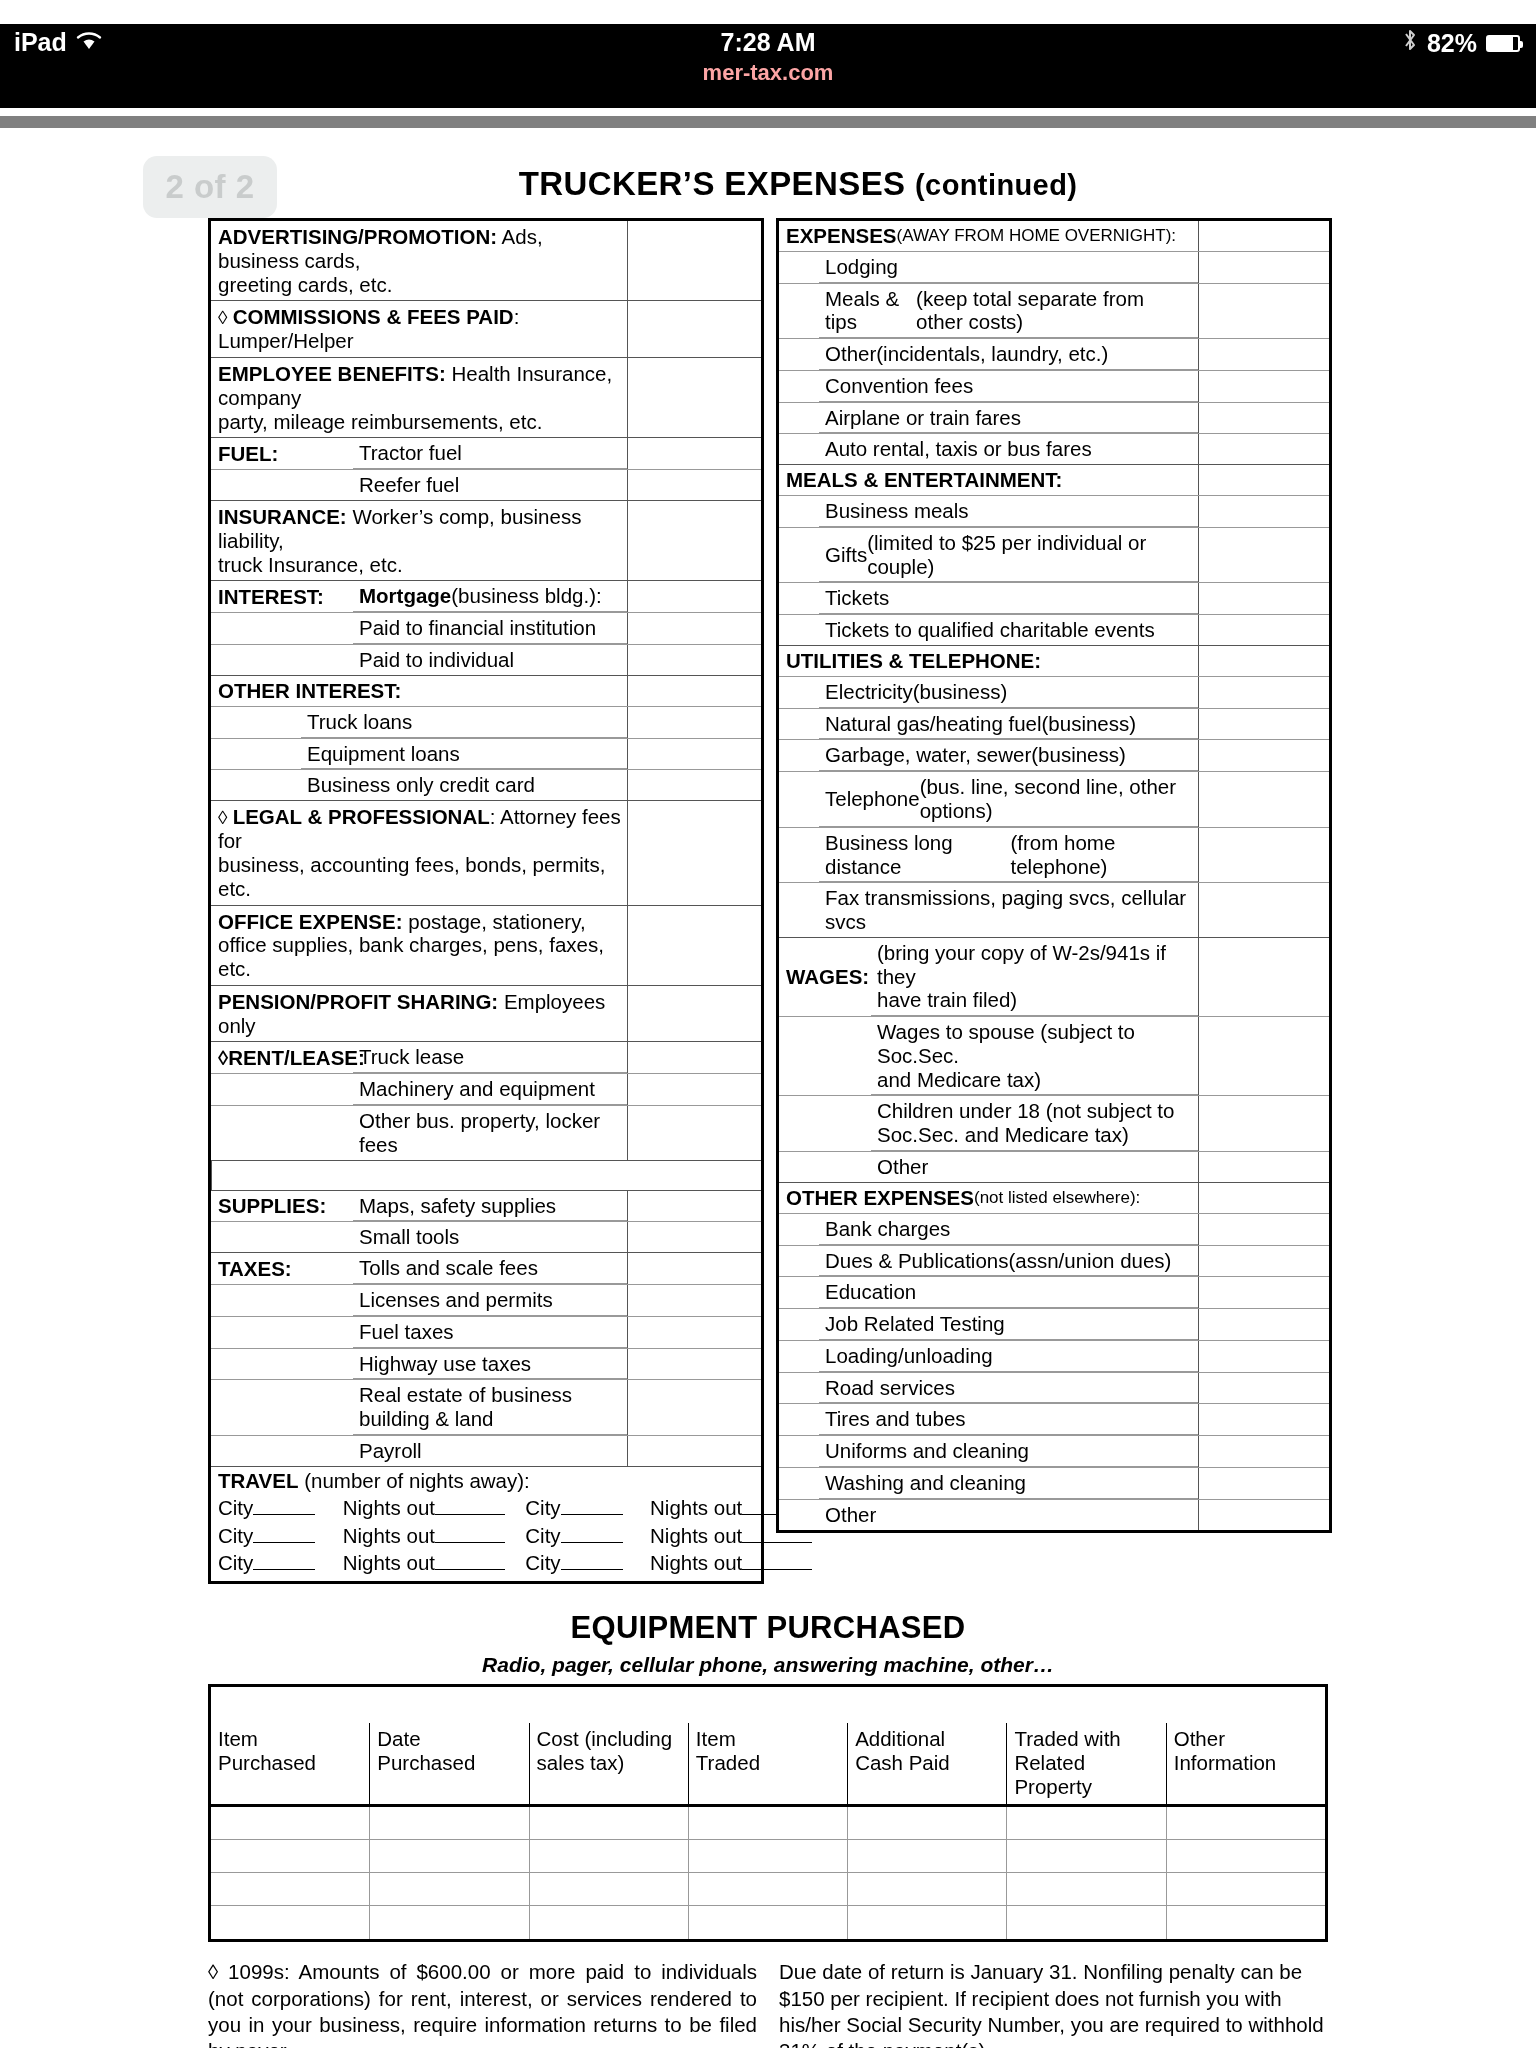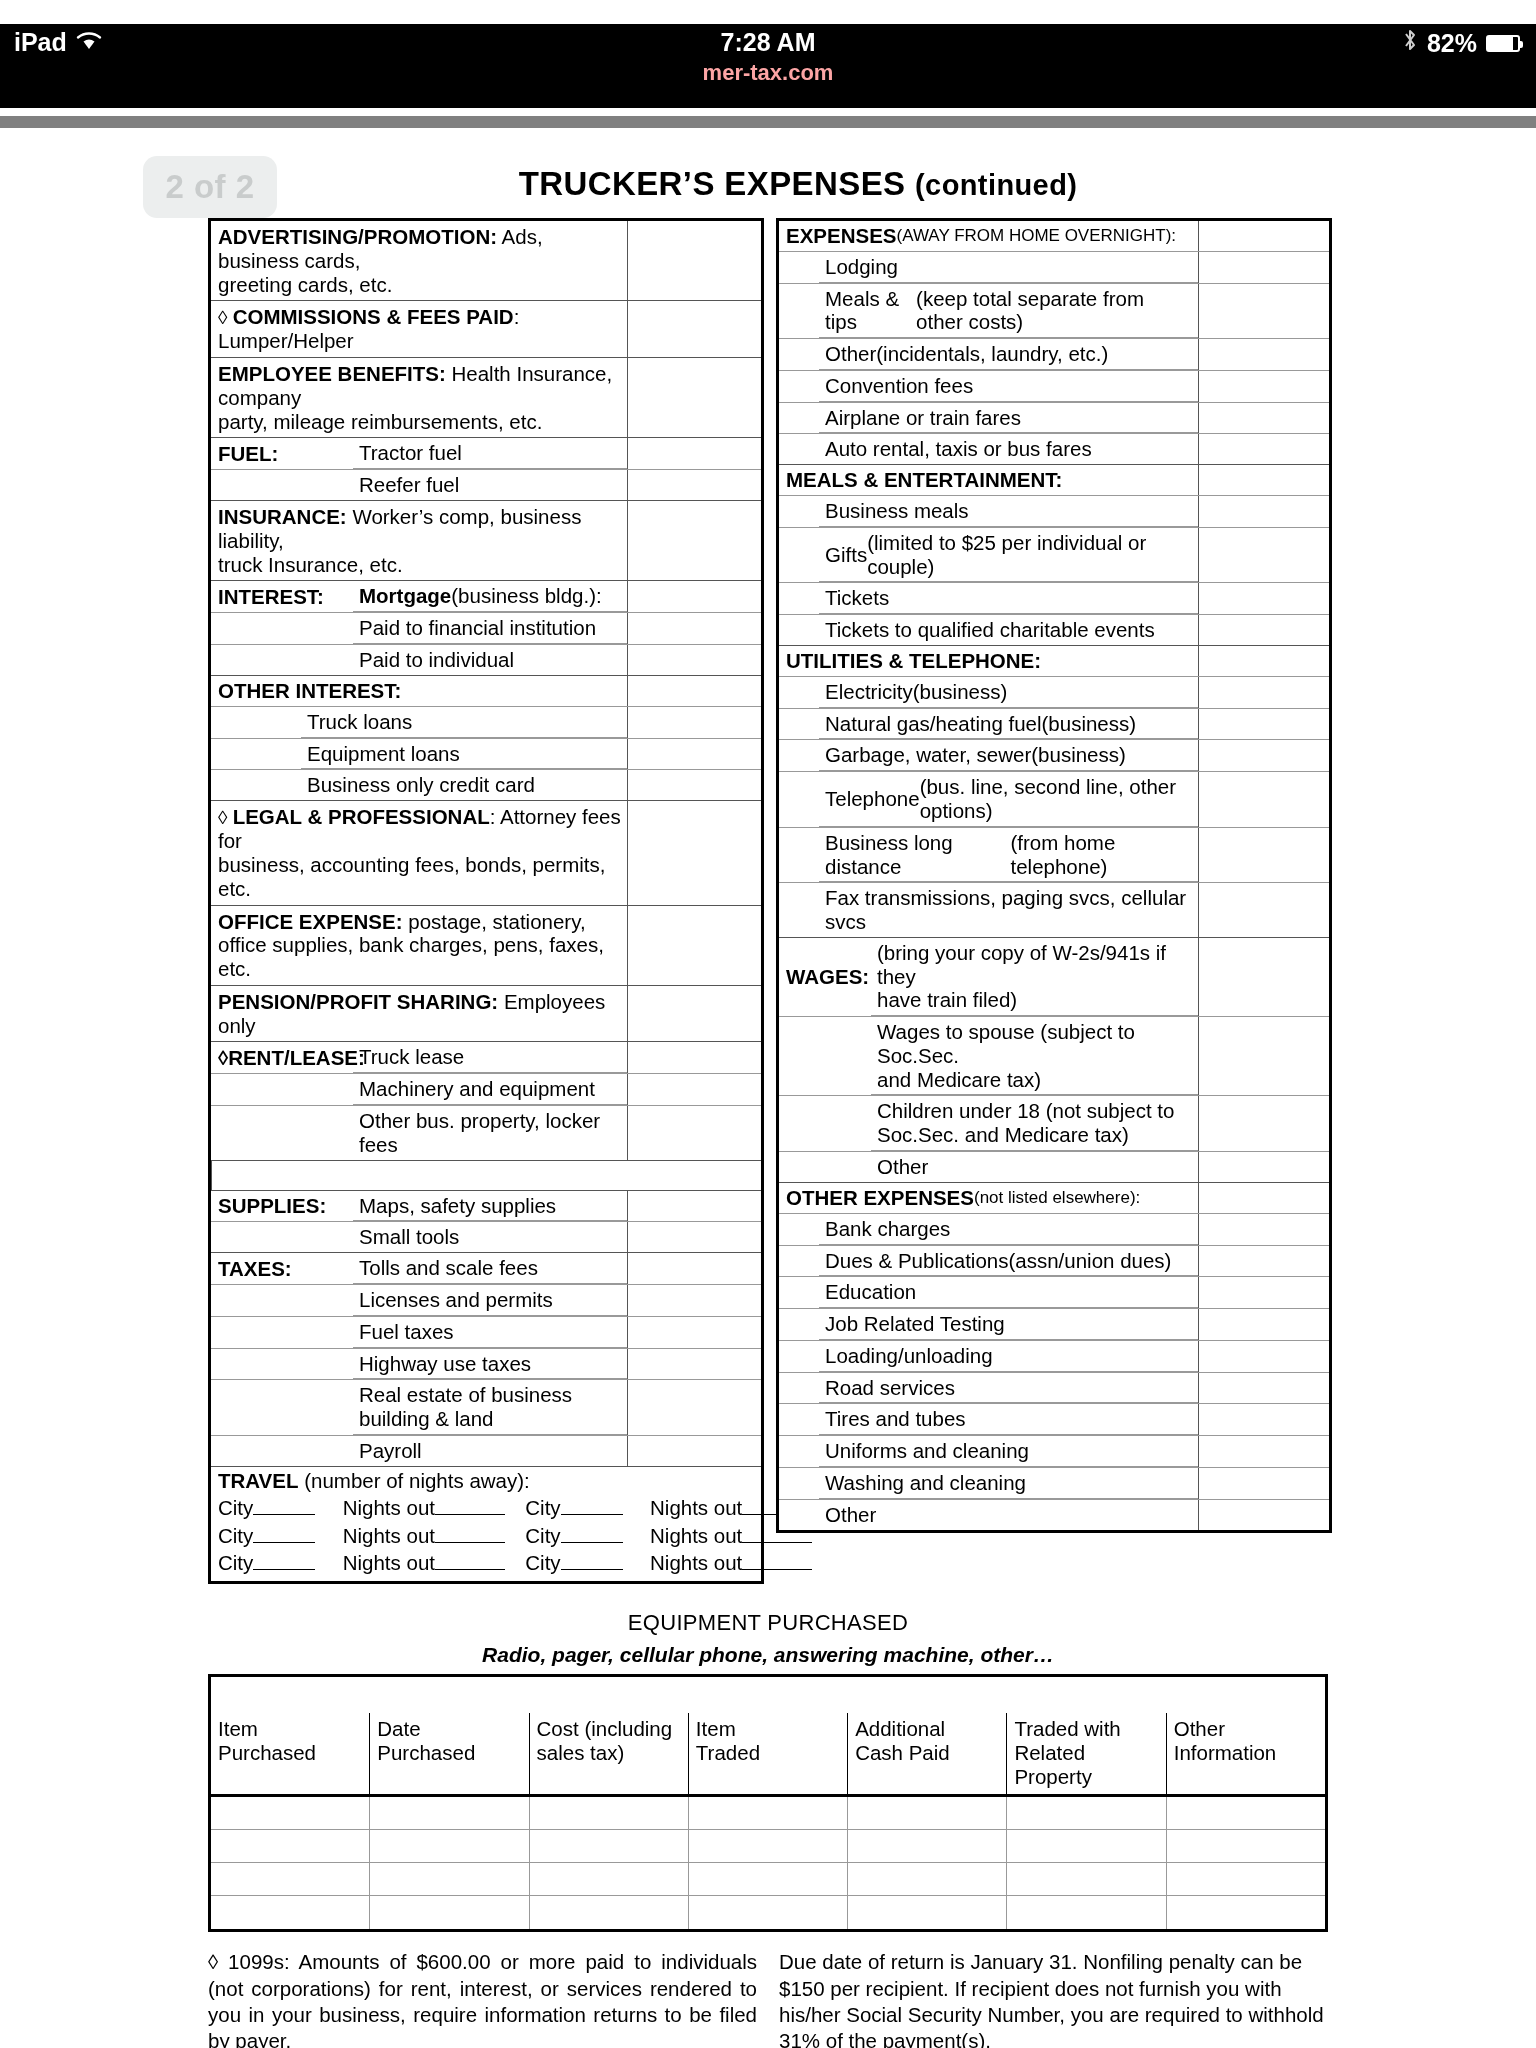--- a/index.html
+++ b/index.html
@@ -167,21 +167,21 @@
   #travel .tv-row { display:flex; gap:16px; margin-top:7px; font-size:20.5px; }
   #travel .tv-cell { white-space:nowrap; }
   #travel .tv-cell.c1 { width:108px; }
   #travel .tv-cell.n1 { width:178px; }
   #travel .tv-cell.c2 { width:108px; }
   .ul { border-bottom:1.5px solid #000; display:inline-block; }
 
   
   #equip-wrap { margin-top:26px; }
   #equip-title {
-    text-align:center; font-size:22px; font-weight:400; letter-spacing:.3px;
+    text-align:center; font-size:31px; font-weight:700; letter-spacing:.3px;
   }
   #equip-sub {
     text-align:center; font-size:21px; font-weight:700; font-style:italic;
     margin-top:7px;
   }
   #equip-table {
     margin-top:7px;
     border:3px solid #000;
     display:flex; flex-direction:column;
   }

